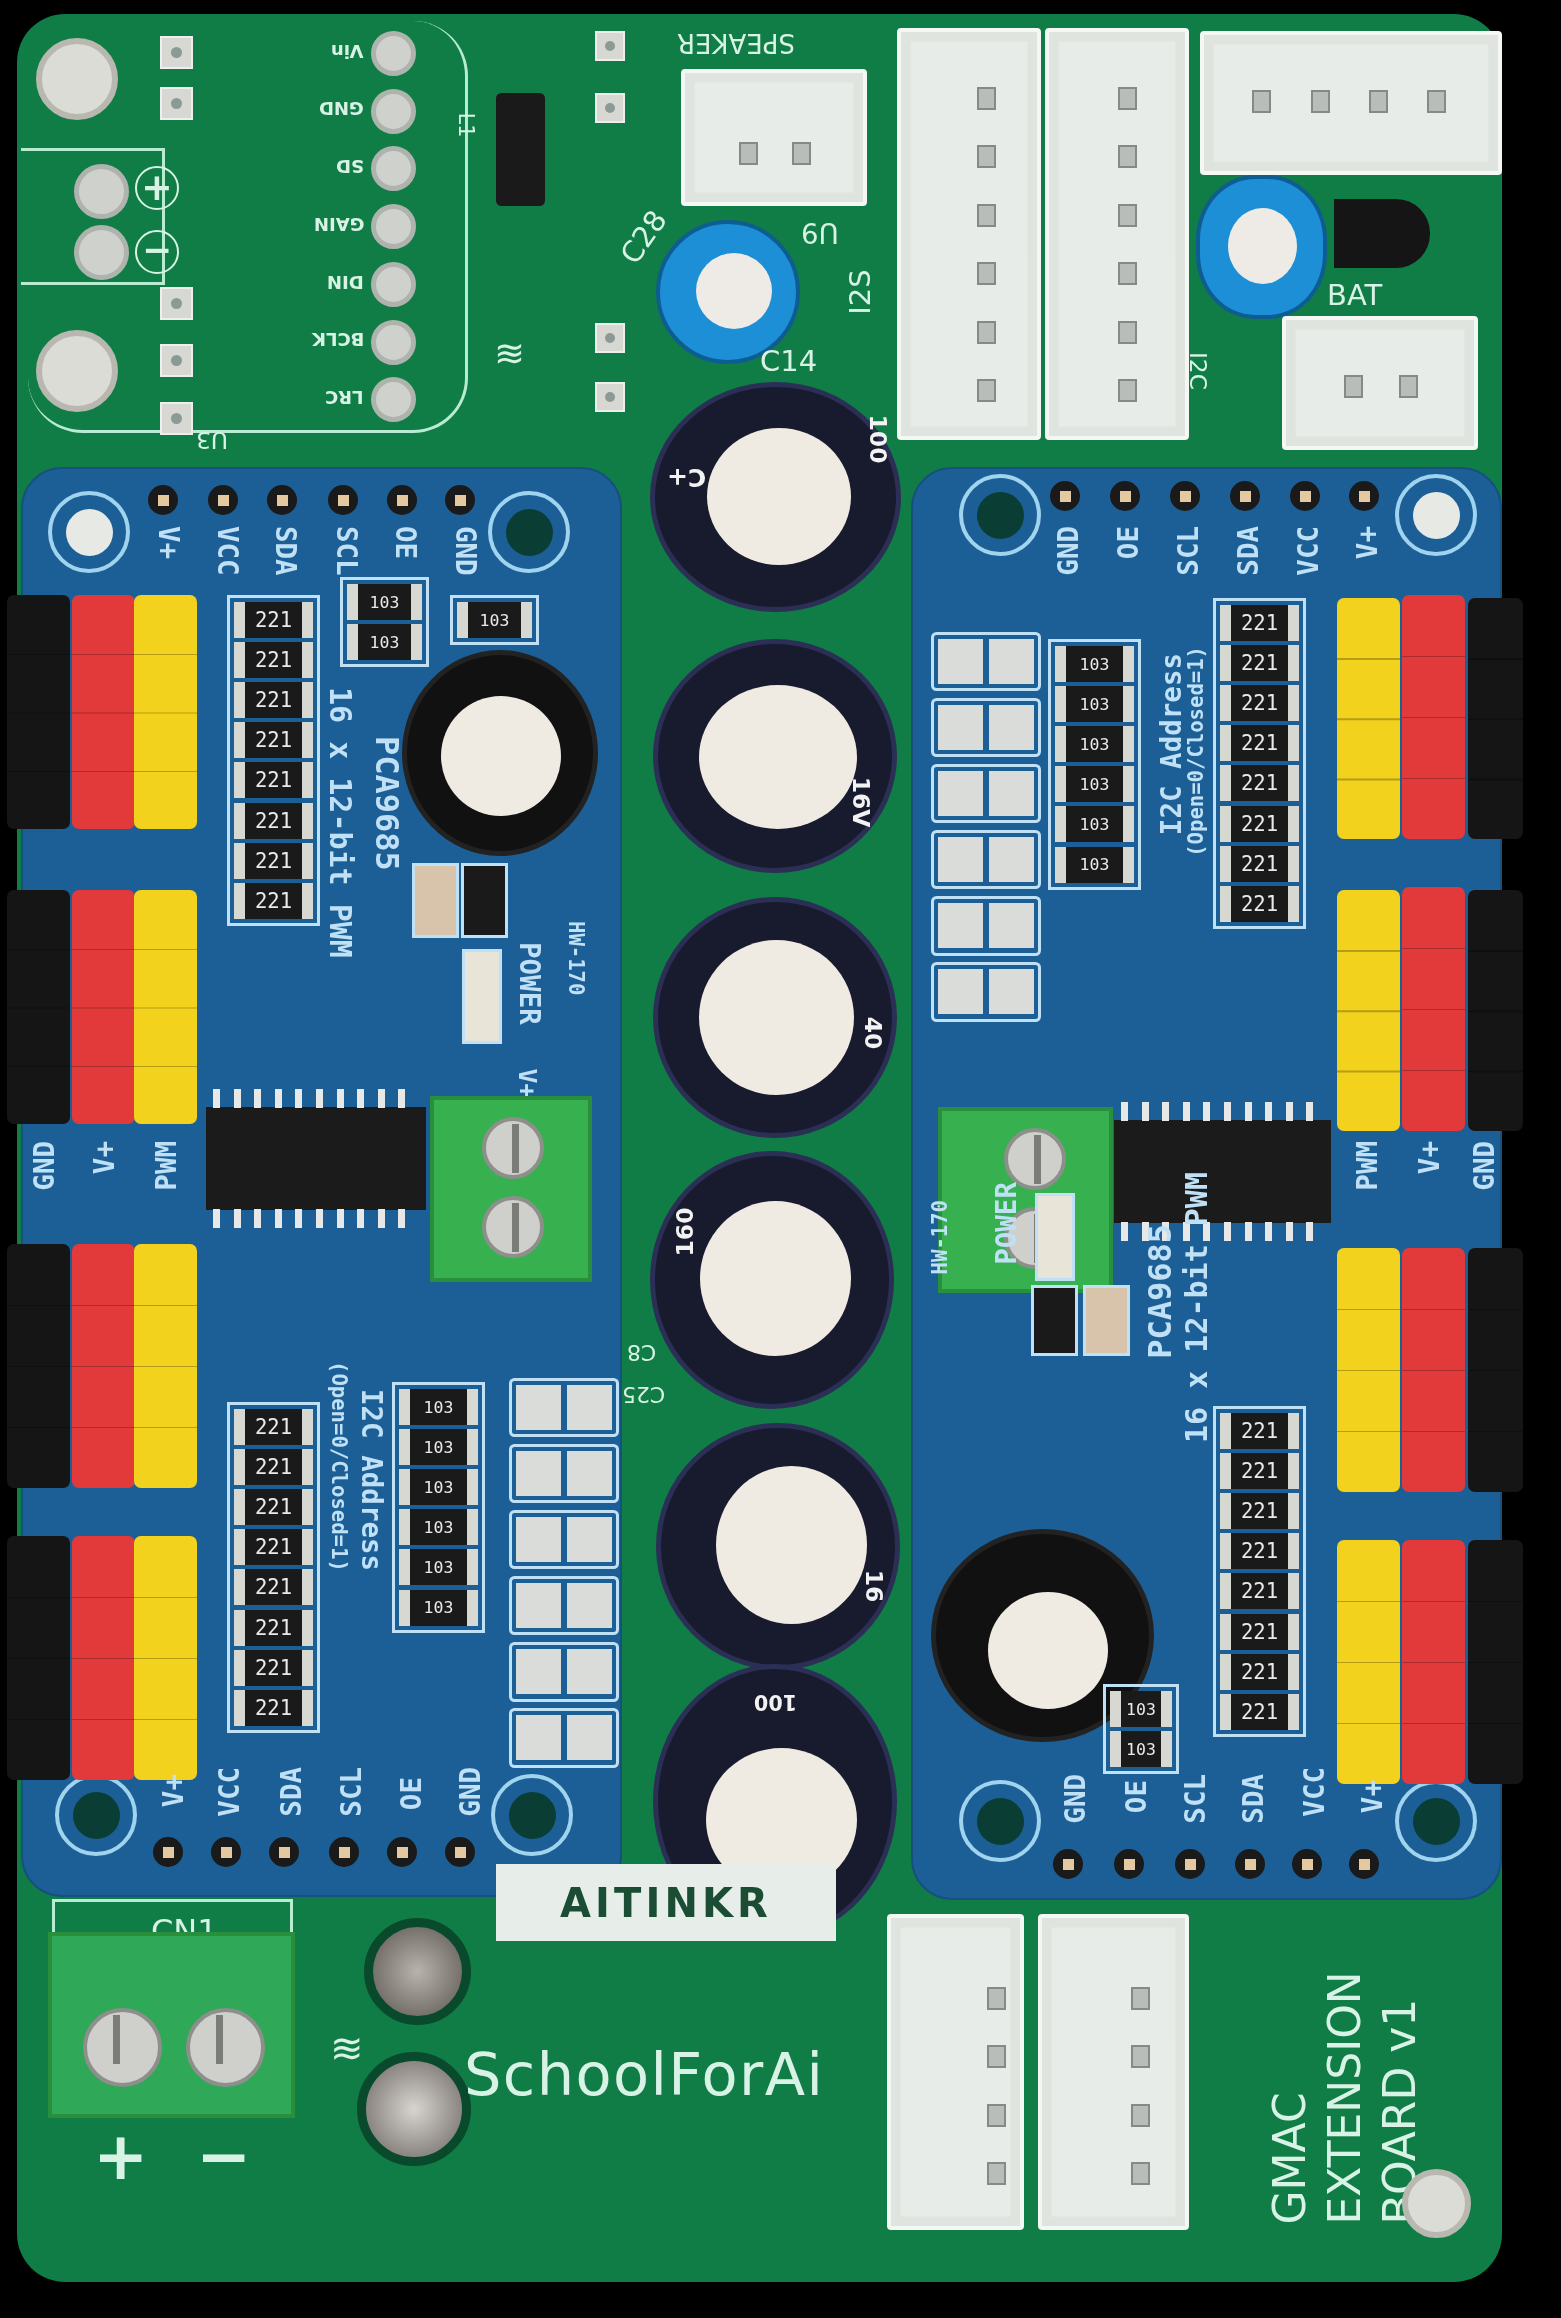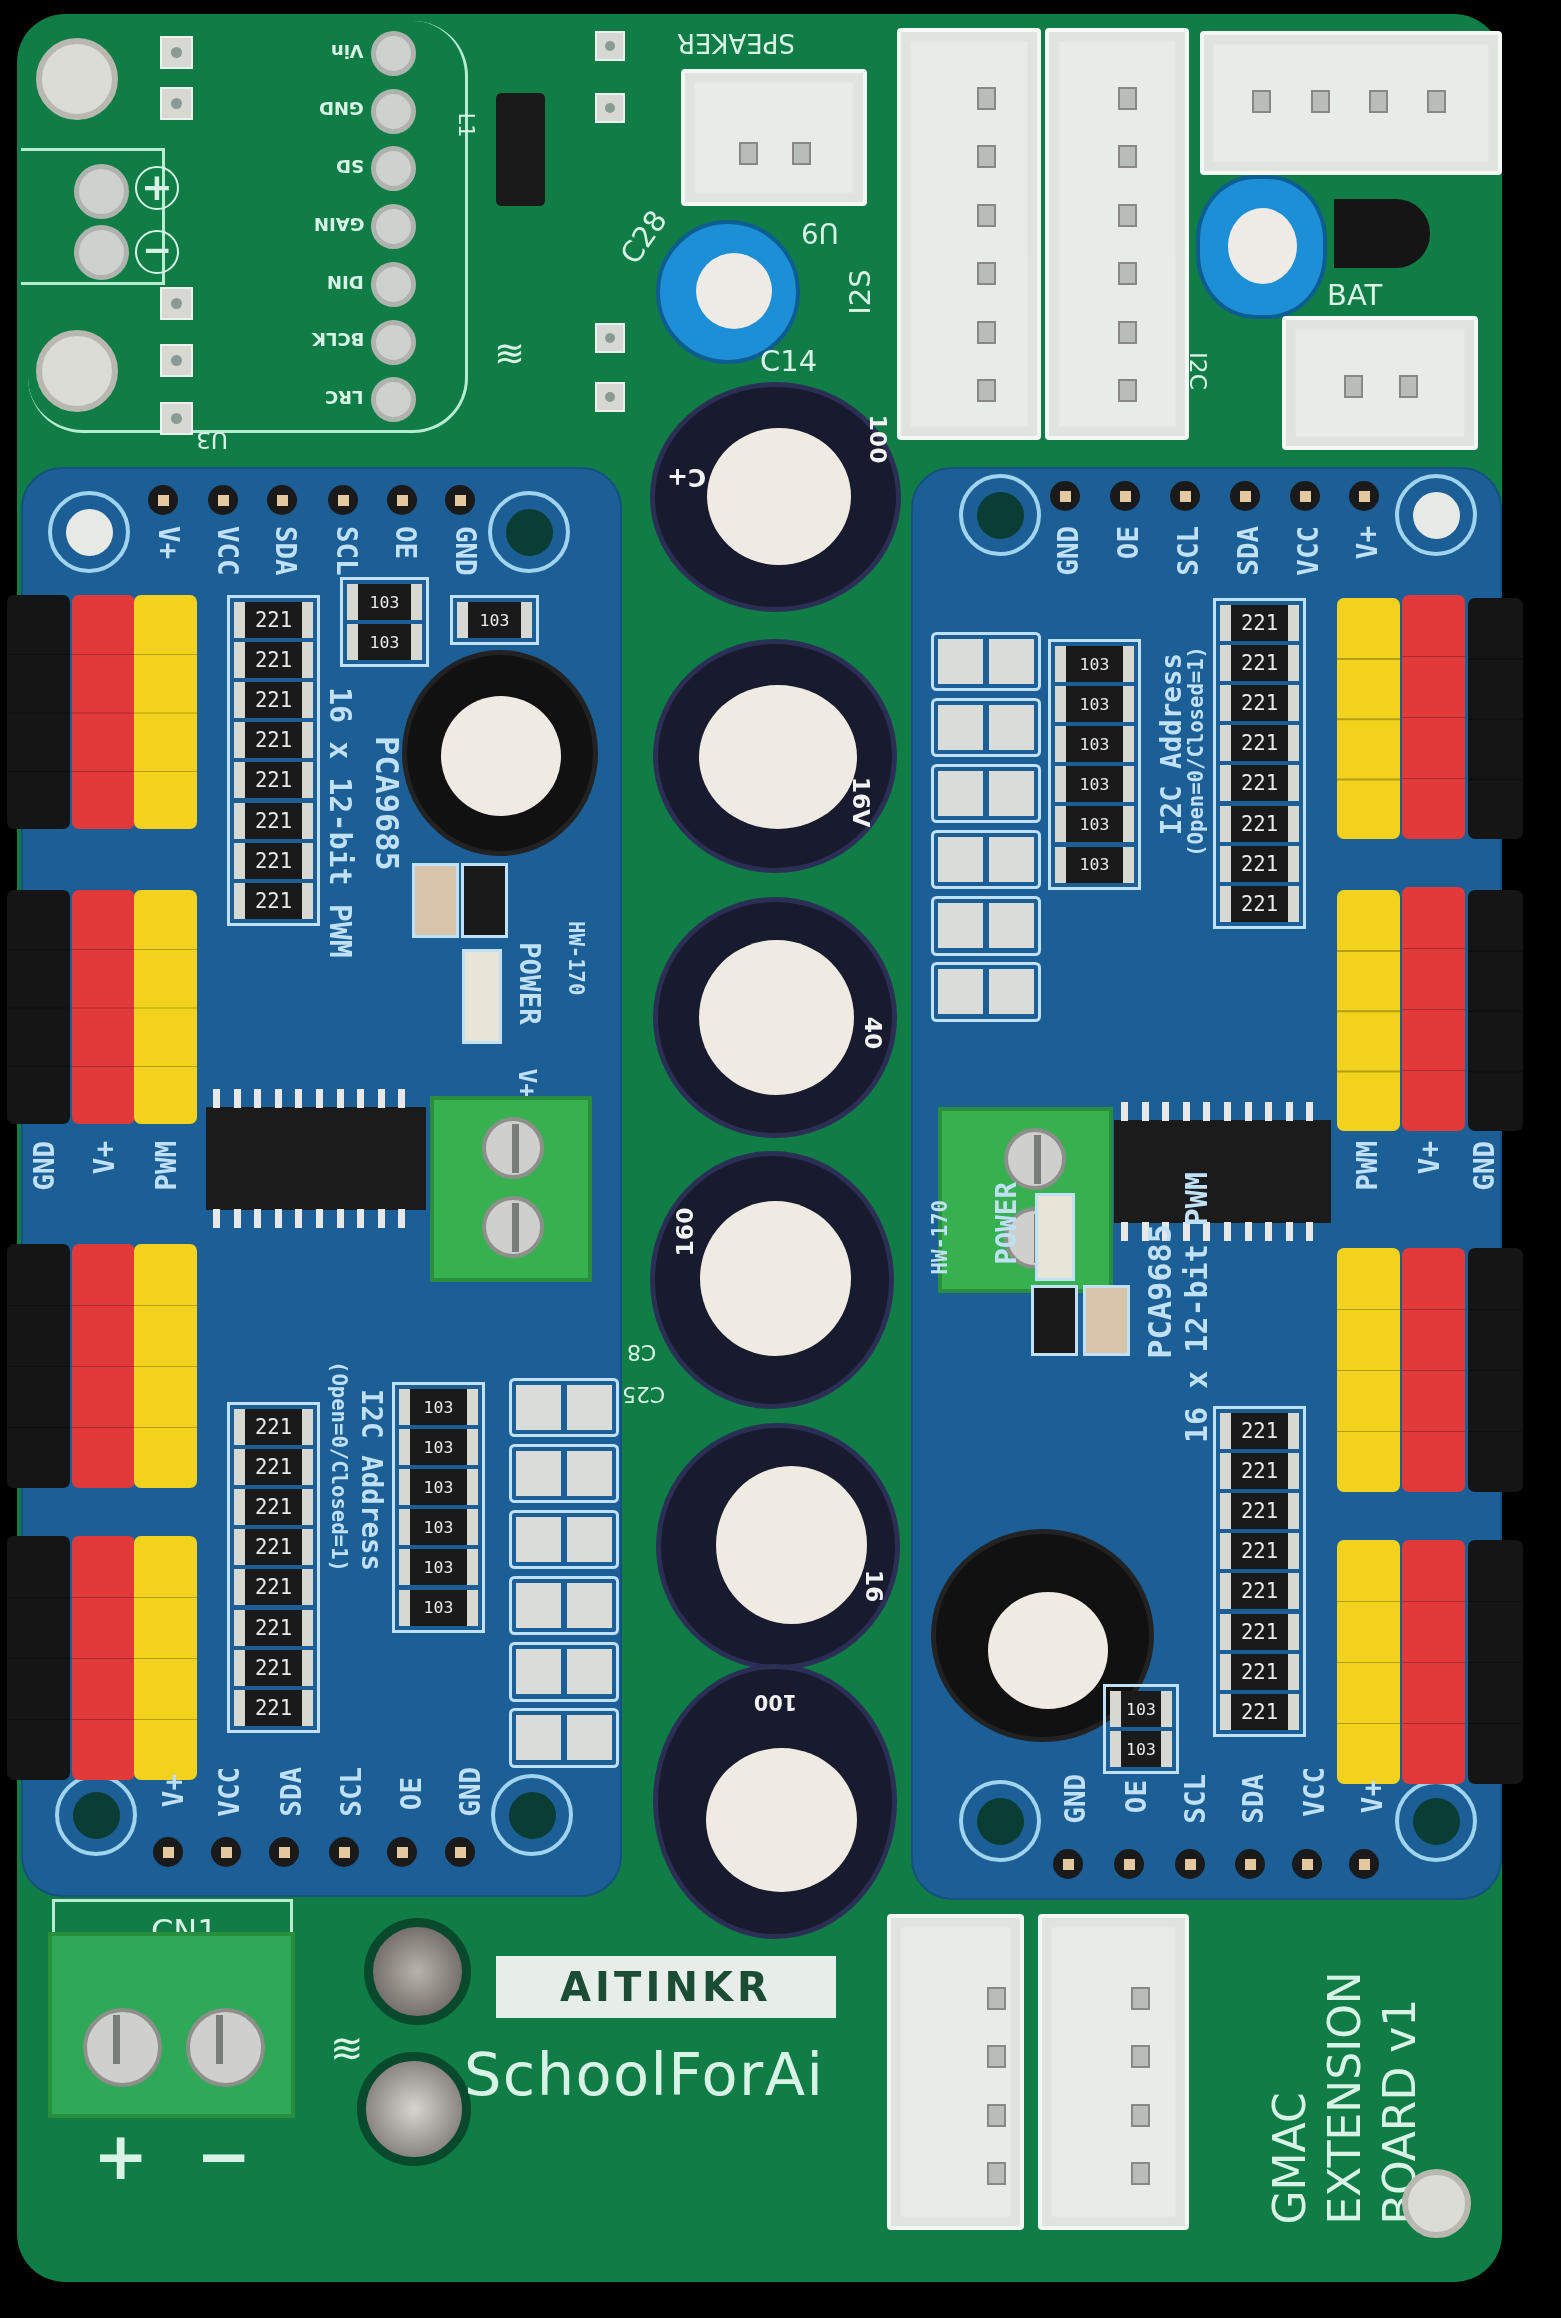--- a/index.html
+++ b/index.html
@@ -437,21 +437,21 @@
 <div class="term" style="left:48px;top:1932px;width:247px;height:186px;background:#2fa858;">
   <div class="screw" style="left:31px;top:72px;width:79px;height:79px;"></div>
   <div class="screw" style="left:134px;top:72px;width:79px;height:79px;"></div>
 </div>
 <div class="abs silk" style="left:93px;top:2124px;font-size:66px;font-weight:bold;line-height:1;">+</div>
 <div class="abs silk" style="left:196px;top:2124px;font-size:66px;font-weight:bold;line-height:1;">−</div>
 <div class="abs" style="left:364px;top:1918px;width:89px;height:89px;border-radius:50%;background:radial-gradient(#b9b3ad,#5a5550);border:9.6px solid #0a4a2c;"></div>
 <div class="abs" style="left:357px;top:2052px;width:96px;height:96px;border-radius:50%;background:radial-gradient(#d8d4cf,#6a6560);border:9.6px solid #0a4a2c;"></div>
 <div class="abs silk" style="left:330px;top:2028px;font-size:40px;line-height:1;">≋</div>
 
-<div class="logo-box" style="left:496px;top:1956px;width:340px;height:62px;font-size:40px;">AITINKR</div>
+<div class="logo-box" style="left:496px;top:1864px;width:340px;height:77px;font-size:40px;">AITINKR</div>
 <div class="abs silk" style="left:464px;top:2040px;font-size:59px;letter-spacing:1.4px;">SchoolForAi</div>
 
 <div class="jst" style="left:887px;top:1914px;width:137px;height:316px;">
   <div class="pin" style="left:96px;top:69px;"></div>
   <div class="pin" style="left:96px;top:127px;"></div>
   <div class="pin" style="left:96px;top:186px;"></div>
   <div class="pin" style="left:96px;top:244px;"></div>
 </div>
 <div class="jst" style="left:1038px;top:1914px;width:151px;height:316px;">
   <div class="pin" style="left:89px;top:69px;"></div>

